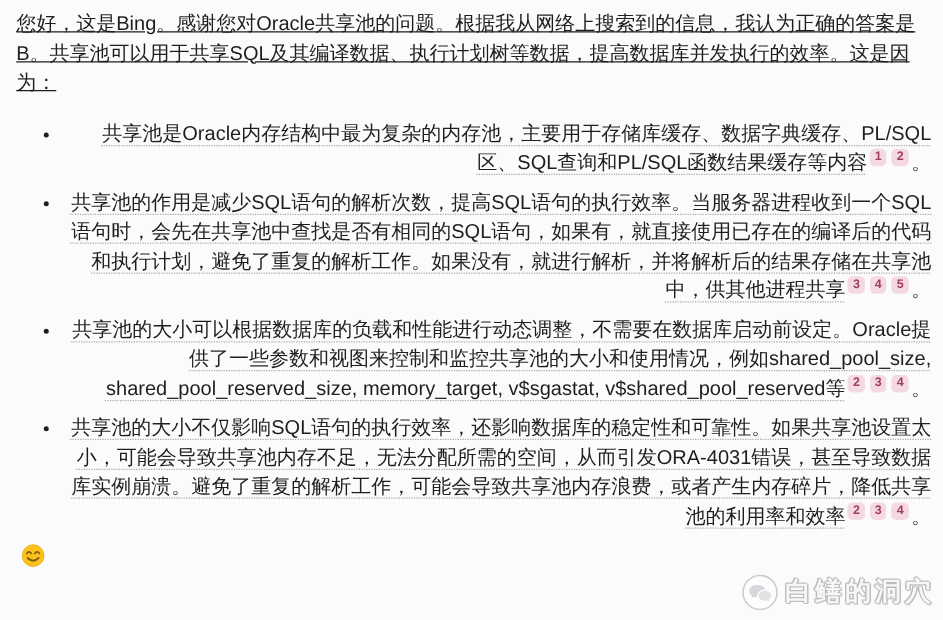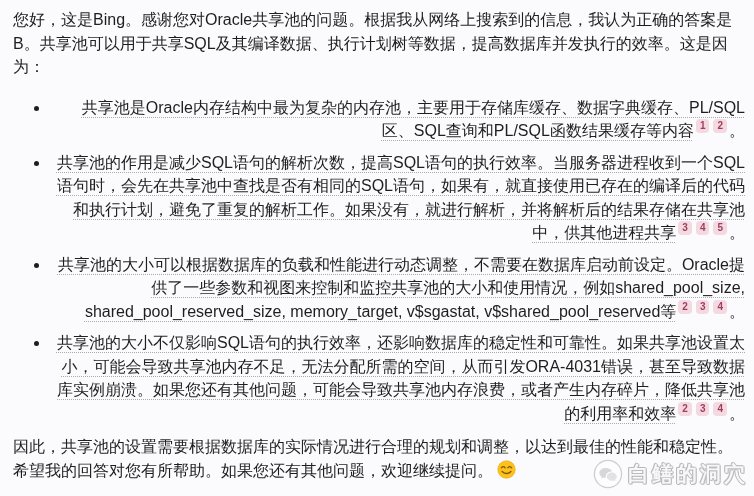--- a/index.html
+++ b/index.html
@@ -12,21 +12,21 @@
     font-size: 16px;
     line-height: 23.5px;
     overflow: hidden;
     position: relative;
   }
   .chat {
     padding: 8px 9px 0 13px;
     position: relative;
     height: 100%;
   }
-  .para { margin: 0; }
+  .para { margin: 0; text-decoration: underline; }
   .intro { margin-bottom: 17px; }
   ul.points {
     margin: 0; padding: 0 0 0 37px;
     list-style: disc outside;
   }
   ul.points li { margin-bottom: 8px; text-align: right; }
   .cited {
     text-decoration: underline;
     text-decoration-style: dotted;
     text-decoration-color: #ababab;
@@ -88,26 +88,26 @@
     <li>
       <span class="cited">共享池是Oracle内存结构中最为复杂的内存池，主要用于存储库缓存、数据字典缓存、PL/SQL区、SQL查询和PL/SQL函数结果缓存等内容</span><sup class="cite">1</sup><sup class="cite">2</sup><span>。</span>
     </li>
     <li>
       <span class="cited">共享池的作用是减少SQL语句的解析次数，提高SQL语句的执行效率。当服务器进程收到一个SQL语句时，会先在共享池中查找是否有相同的SQL语句，如果有，就直接使用已存在的编译后的代码和执行计划，避免了重复的解析工作。如果没有，就进行解析，并将解析后的结果存储在共享池中，供其他进程共享</span><sup class="cite">3</sup><sup class="cite">4</sup><sup class="cite">5</sup><span>。</span>
     </li>
     <li>
       <span class="cited">共享池的大小可以根据数据库的负载和性能进行动态调整，不需要在数据库启动前设定。Oracle提供了一些参数和视图来控制和监控共享池的大小和使用情况，例如shared_pool_size, shared_pool_reserved_size, memory_target, v$sgastat, v$shared_pool_reserved等</span><sup class="cite">2</sup><sup class="cite">3</sup><sup class="cite">4</sup><span>。</span>
     </li>
     <li>
-      <span class="cited">共享池的大小不仅影响SQL语句的执行效率，还影响数据库的稳定性和可靠性。如果共享池设置太小，可能会导致共享池内存不足，无法分配所需的空间，从而引发ORA-4031错误，甚至导致数据库实例崩溃。如果您还有其他问题，可能会导致共享池内存浪费，或者产生内存碎片，降低共享池的利用率和效率</span><sup class="cite">2</sup><sup class="cite">3</sup><sup class="cite">4</sup><span>。</span>
+      <span class="cited">共享池的大小不仅影响SQL语句的执行效率，还影响数据库的稳定性和可靠性。如果共享池设置太小，可能会导致共享池内存不足，无法分配所需的空间，从而引发ORA-4031错误，甚至导致数据库实例崩溃。避免了重复的解析工作，可能会导致共享池内存浪费，或者产生内存碎片，降低共享池的利用率和效率</span><sup class="cite">2</sup><sup class="cite">3</sup><sup class="cite">4</sup><span>。</span>
     </li>
   </ul>
 
   <p class="para outro">
-    <span>因此，共享池的设置需要根据数据库的实际情况进行合理的规划和调整，以达到最佳的性能和稳定性。希望我的回答对您有所帮助。如果您还有其他问题，欢迎继续提问。</span><span class="emoji"><svg viewBox="0 0 20 20" width="19" height="19">
+    <span class="emoji"><svg viewBox="0 0 20 20" width="19" height="19">
           <circle cx="10" cy="10" r="9.2" fill="#fcc21b"></circle>
           <circle cx="10" cy="10" r="9.2" fill="none" stroke="#e8a60c" stroke-width="0.6"></circle>
           <path d="M4.6 8.2 q2 -2.6 4 0" fill="none" stroke="#81590a" stroke-width="1.4" stroke-linecap="round"></path>
           <path d="M11.4 8.2 q2 -2.6 4 0" fill="none" stroke="#81590a" stroke-width="1.4" stroke-linecap="round"></path>
           <path d="M5.4 12 q4.6 4.6 9.2 0" fill="none" stroke="#81590a" stroke-width="1.5" stroke-linecap="round"></path>
         </svg></span>
   </p>
 
   <div class="watermark">
     <span class="wm-logo"><svg viewBox="0 0 32 32" width="30" height="30">

